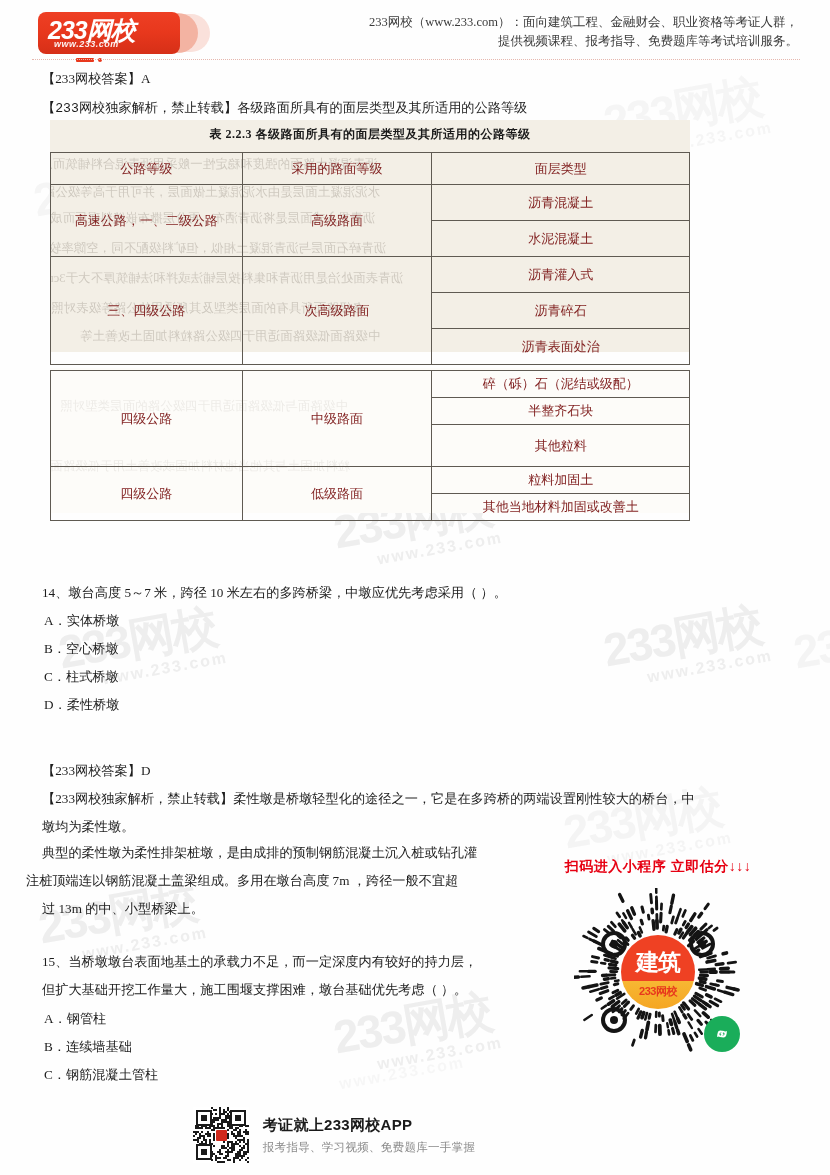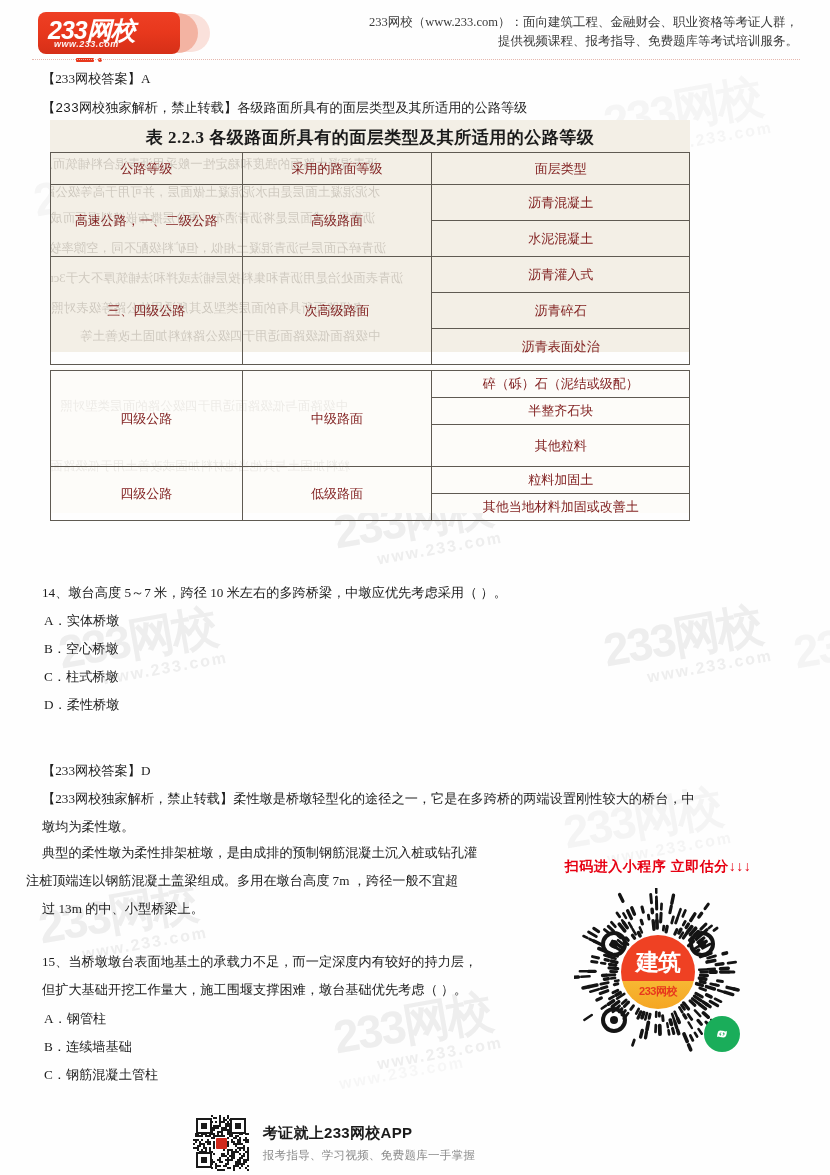--- a/index.html
+++ b/index.html
@@ -97,21 +97,21 @@
     font-size: 13.2px;
     line-height: 28px;
     color: #1d1d1d;
     font-family: "Liberation Serif", "DejaVu Serif", serif;
   }
 
   
   .tbl-cap {
     position: absolute;
     font-weight: 700;
-    font-size: 17px;
+    font-size: 12px;
     color: #1a1a1a;
     letter-spacing: .5px;
   }
   .scan1 {
     position: absolute; left: 50px; top: 120px;
     width: 640px; height: 232px;
     background: #f3efe6;
     z-index: 1;
   }
   .scan2 {
@@ -188,21 +188,21 @@
   .qr-wx {
     position:absolute; right: 2px; bottom: 4px;
     width: 36px; height: 36px; border-radius: 50%;
     background: #1aad5a;
     display:flex; align-items:center; justify-content:center;
   }
   .qr-wx svg { display:block; }
 
   
   .footer {
-    position: absolute; left: 0; bottom: 4px; width: 668px;
+    position: absolute; left: 0; bottom: 12px; width: 668px;
     display: flex; justify-content: center; align-items: center;
     gap: 14px; z-index: 3;
   }
   .footer-qr {
     width: 56px; height: 56px;
     position: relative; background:#fff;
   }
   .footer-qr svg { display:block; }
   .footer-txt { }
   .footer-title {

